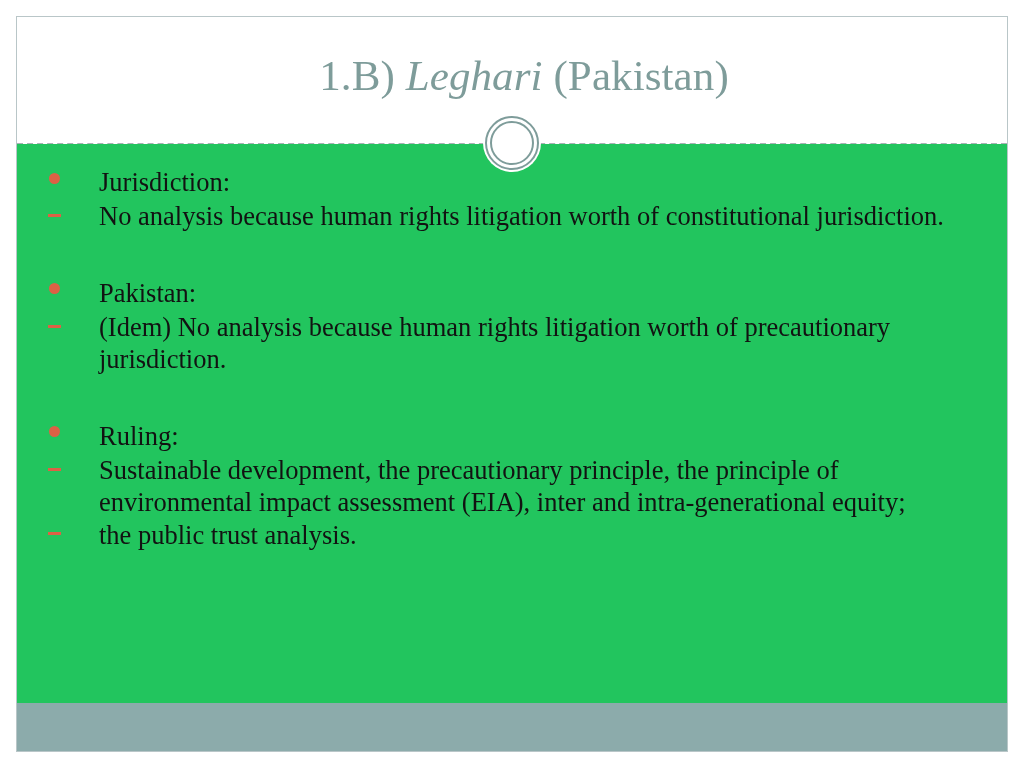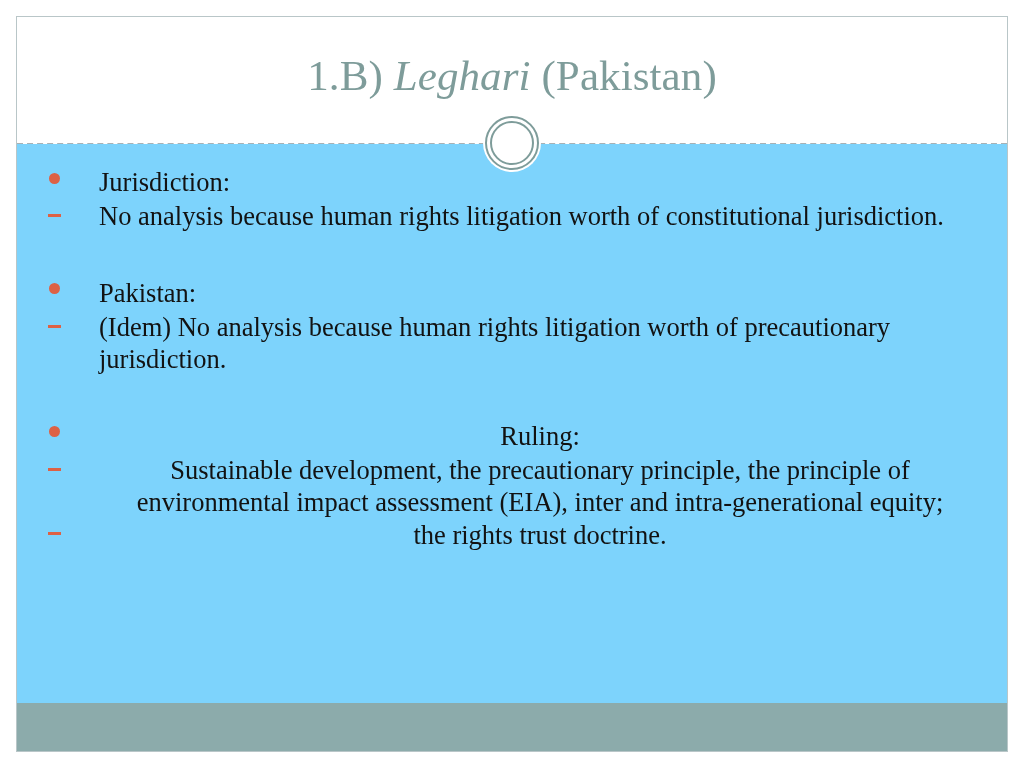--- a/index.html
+++ b/index.html
@@ -31,21 +31,21 @@
     height: 736px;
     background: #ffffff;
     border: 1px solid #b9c6c8;
     box-sizing: border-box;
     overflow: hidden;
   }
 
   
   #title-band {
     position: absolute;
-    left: 0;
+    left: 12px;
     top: 0;
     width: 100%;
     height: 127px;
     background: #ffffff;
   }
 
   #slide-title {
     position: absolute;
     left: 0;
     right: 0;
@@ -109,36 +109,35 @@
     box-sizing: border-box;
   }
 
   
   #body-area {
     position: absolute;
     left: 0;
     top: 127px;
     width: 100%;
     bottom: 0;
-    background: #7dd3fc;
+    background: #22c55e;
   }
 
   #content {
     position: absolute;
     left: 26px;
     top: 22px;
     right: 26px;
   }
 
   .group {
     margin-bottom: 44px;
   }
   .group:last-child {
     margin-bottom: 0;
-    text-align: center;
   }
 
   .line {
     position: relative;
     padding-left: 56px;
     color: #121212;
     font-size: 26.5px;
     line-height: 1.22;
     margin: 0;
   }
@@ -235,21 +234,21 @@
           <p class="line heading">
             <span class="marker"><span class="dot"></span></span>
             <span class="text">Ruling:</span>
           </p>
           <p class="line">
             <span class="marker"><span class="dash"></span></span>
             <span class="text">Sustainable development, the precautionary principle, the principle of environmental impact assessment (EIA), inter and intra-generational equity;</span>
           </p>
           <p class="line">
             <span class="marker"><span class="dash"></span></span>
-            <span class="text">the rights trust doctrine.</span>
+            <span class="text">the public trust analysis.</span>
           </p>
         </div>
 
       </div>
 
       <div id="footer-band"></div>
     </div>
 
   </div>
 </div>

